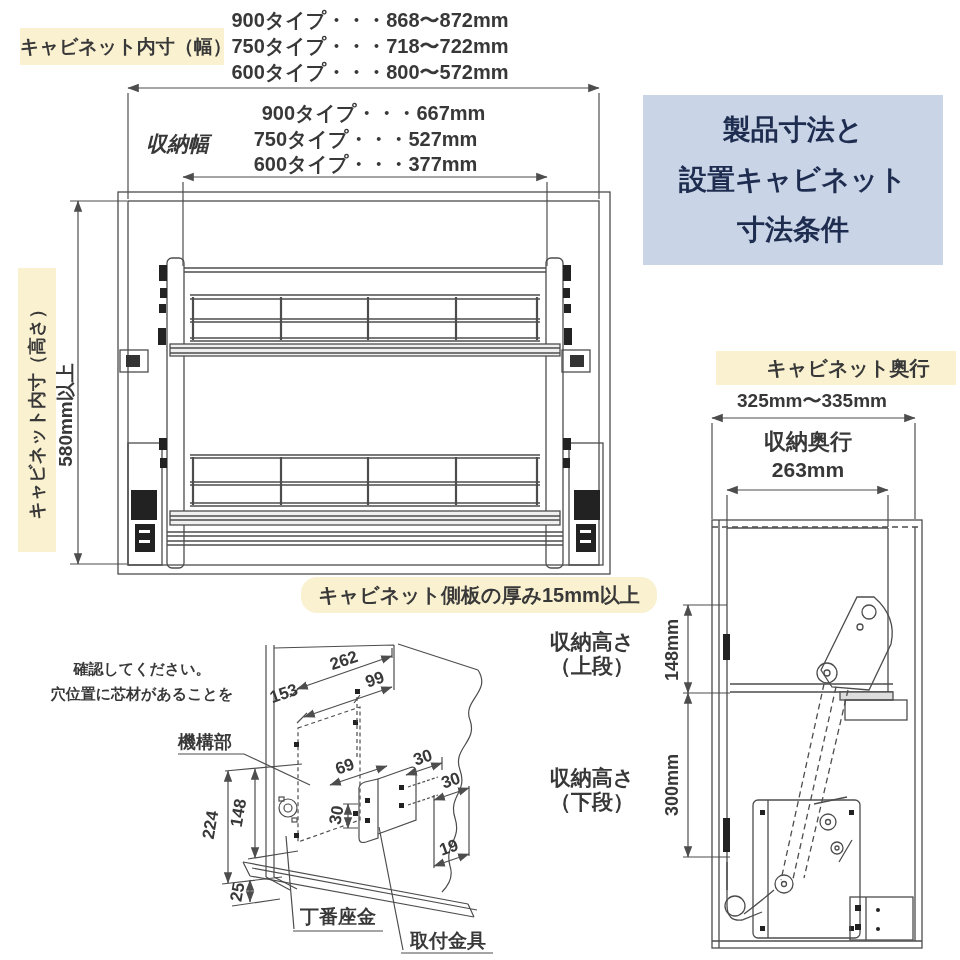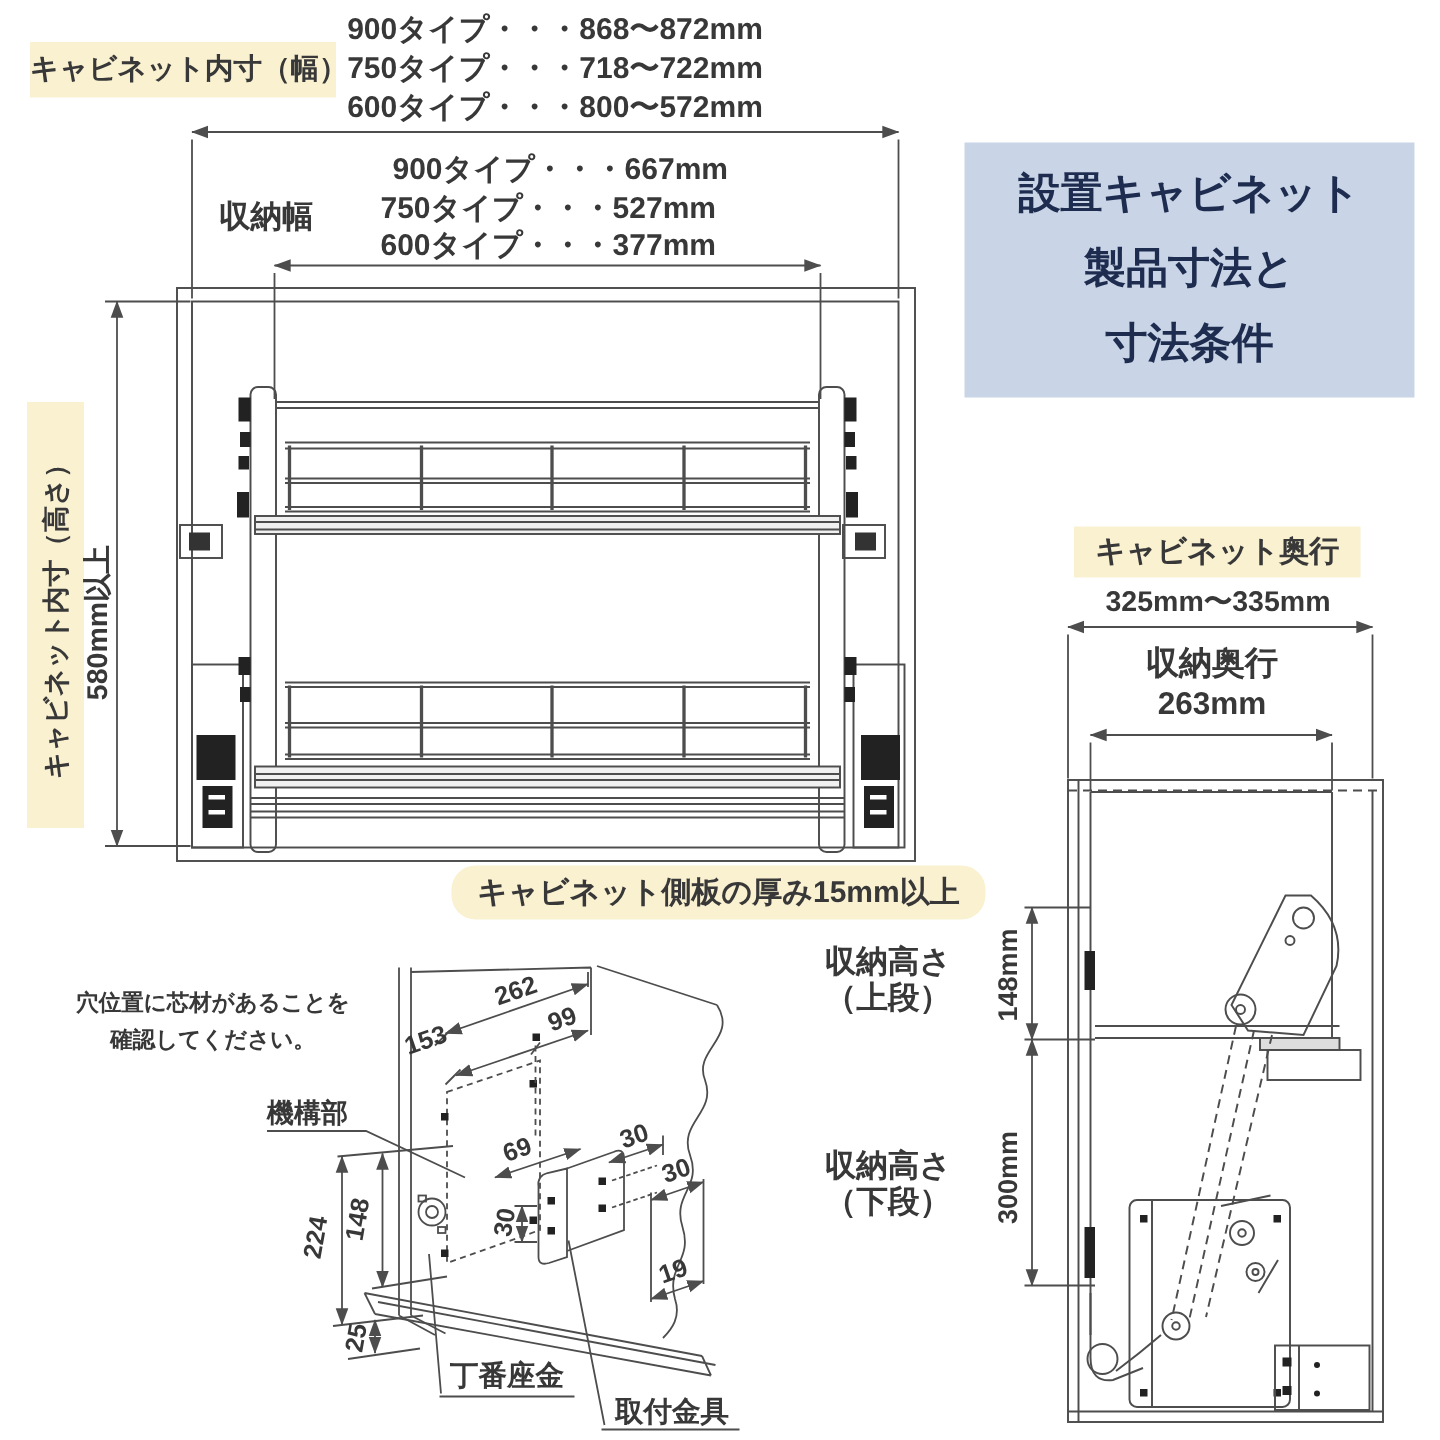--- a/index.html
+++ b/index.html
@@ -220,56 +220,56 @@
       <path d="M403,950 L379,827 M401,953 H493"></path>
     </g>
   </svg>
 
   <div class="t hl c" style="left:20px;top:28px;width:204px;height:37px;line-height:37px;font-size:19px;">キャビネット内寸（幅）</div>
 
   <div class="t c dimrow" style="left:228px;top:8px;width:284px;">900タイプ・・・868〜872mm</div>
   <div class="t c dimrow" style="left:228px;top:34px;width:284px;">750タイプ・・・718〜722mm</div>
   <div class="t c dimrow" style="left:228px;top:60px;width:284px;">600タイプ・・・800〜572mm</div>
 
-  <div class="t" style="left:146px;top:130px;font-size:21px;">収納幅</div>
+  <div class="t" style="left:146px;top:130px;font-size:21px;font-style:italic;">収納幅</div>
   <div class="t c dimrow" style="left:256px;top:101px;width:235px;">900タイプ・・・667mm</div>
   <div class="t c dimrow" style="left:248px;top:127px;width:235px;">750タイプ・・・527mm</div>
   <div class="t c dimrow" style="left:248px;top:152px;width:235px;">600タイプ・・・377mm</div>
 
   <div id="title-box">
+    <div>製品寸法と</div>
     <div>設置キャビネット</div>
-    <div>製品寸法と</div>
     <div>寸法条件</div>
   </div>
 
   <div class="t hl c rot" style="left:-105px;top:391px;width:284px;height:38px;line-height:38px;font-size:18px;">キャビネット内寸（高さ）</div>
   <div class="t c rot" style="left:-24px;top:404px;width:180px;height:22px;line-height:22px;font-size:19px;">580mm以上</div>
 
   <div class="t hl c" style="left:301px;top:577px;width:356px;height:36px;line-height:36px;font-size:20px;border-radius:16px;">キャビネット側板の厚み15mm以上</div>
 
-  <div class="t hl c" style="left:716px;top:351px;width:191px;height:34px;line-height:34px;font-size:20px;">キャビネット奥行</div>
+  <div class="t hl c" style="left:716px;top:351px;width:216px;height:34px;line-height:34px;font-size:20px;padding-left:24px;">キャビネット奥行</div>
   <div class="t c" style="left:712px;top:388px;width:200px;font-size:19px;">325mm〜335mm</div>
   <div class="t c" style="left:728px;top:427px;width:160px;font-size:22px;">収納奥行</div>
   <div class="t c" style="left:728px;top:458px;width:160px;font-size:21px;">263mm</div>
 
   <div class="t c" style="left:530px;top:630px;width:124px;font-size:21px;line-height:24px;">
     <div>収納高さ</div>
     <div>（上段）</div>
   </div>
   <div class="t c" style="left:530px;top:766px;width:124px;font-size:21px;line-height:24px;">
     <div>収納高さ</div>
     <div>（下段）</div>
   </div>
 
   <div class="t c rot" style="left:627px;top:640px;width:90px;height:20px;line-height:20px;font-size:18px;">148mm</div>
   <div class="t c rot" style="left:627px;top:775px;width:90px;height:20px;line-height:20px;font-size:18px;">300mm</div>
 
   <div class="t c" style="left:36px;top:656px;width:212px;font-size:15px;line-height:25px;">
+    <div>確認してください。</div>
     <div>穴位置に芯材があることを</div>
-    <div>確認してください。</div>
   </div>
   <div class="t" style="left:178px;top:730px;font-size:18px;">機構部</div>
   <div class="t c" style="left:292px;top:904px;width:92px;font-size:19px;">丁番座金</div>
   <div class="t c" style="left:400px;top:928px;width:96px;font-size:19px;">取付金具</div>
 
   <div class="t dimnum rot19" style="left:324px;top:652px;width:40px;">262</div>
   <div class="t dimnum rot19" style="left:264px;top:685px;width:40px;">153</div>
   <div class="t dimnum rot19" style="left:360px;top:671px;width:30px;">99</div>
   <div class="t dimnum rot19" style="left:328px;top:758px;width:34px;">69</div>
   <div class="t dimnum rot19" style="left:408px;top:749px;width:30px;">30</div>

